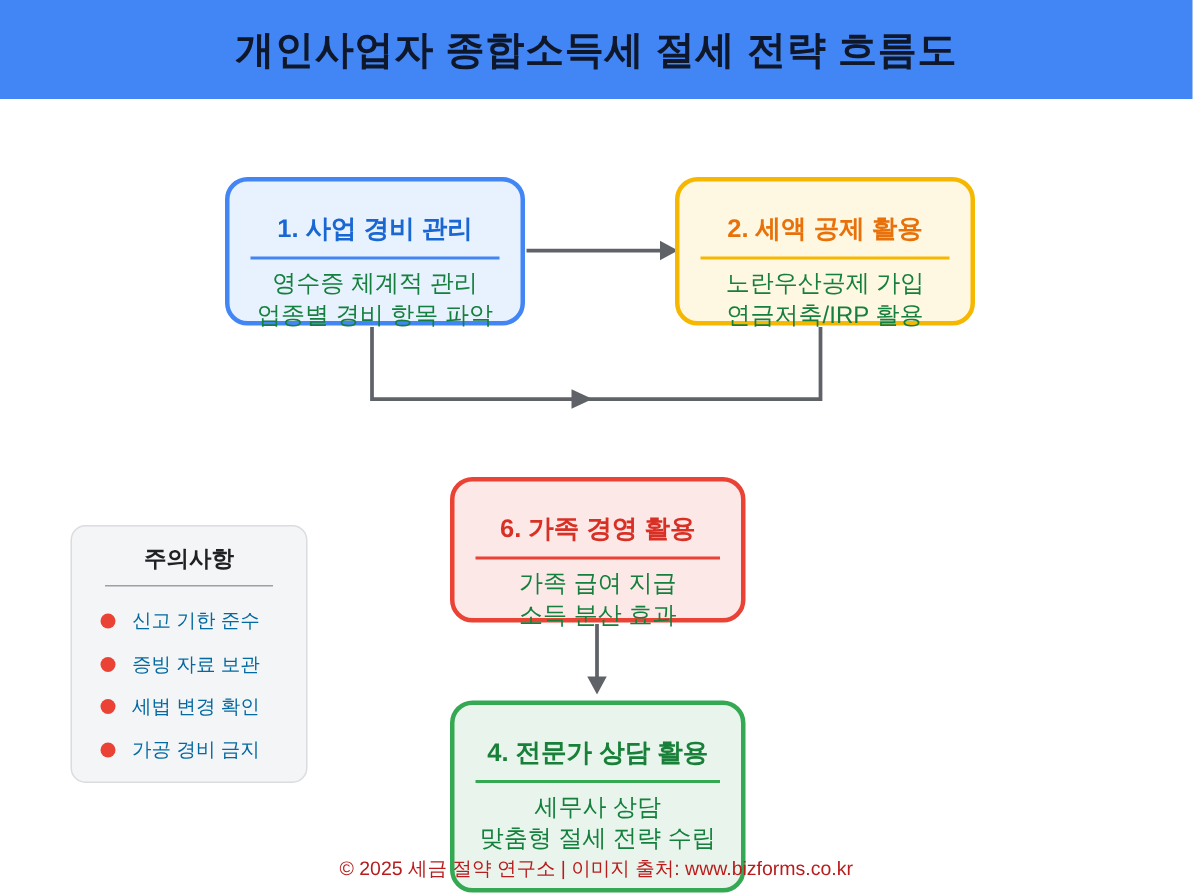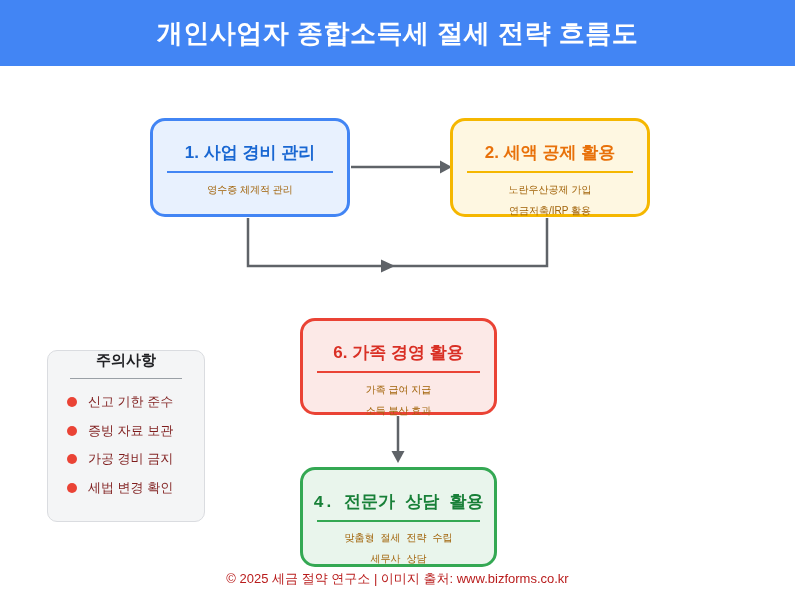--- a/index.html
+++ b/index.html
@@ -9,53 +9,53 @@
     position:relative;
   }
   .canvas{position:absolute;left:0;top:0;width:795px;height:595px;background:#ffffff;}
 
   
   .titlebar{
     position:absolute;left:0;top:0;width:795px;height:66px;
     display:flex;align-items:center;justify-content:center;
   }
   .titlebar h1{
-    margin:0;color:#ffffff;font-size:26px;font-weight:bold;letter-spacing:.5px;
+    margin:0;color:#0f172a;font-size:26px;font-weight:bold;letter-spacing:.5px;
   }
 
   
   .connectors{position:absolute;left:0;top:0;width:795px;height:595px;pointer-events:none;}
   .connectors polyline{fill:none;stroke:currentColor;stroke-width:2.5px;}
   .connectors polygon{fill:currentColor;stroke:none;}
 
   
   .step{
     position:absolute;box-sizing:border-box;
     border:3px solid;border-radius:15px;text-align:center;
   }
   .step-1{left:150px;top:118px;width:200px;height:99px;}
   .step-2{left:450px;top:118px;width:200px;height:99px;}
   .step-3{left:300px;top:318px;width:197px;height:97px;}
-  .step-4{left:300px;top:467px;width:197px;height:100px;font-family:Liberation Mono, monospace;}
+  .step-4{left:300px;top:467px;width:197px;height:128px;}
   .step-title{margin-top:20px;font-size:17px;font-weight:bold;}
   .step-divider{height:2px;margin:7px 14px 6px;}
-  .step-line{font-size:10px;color:#a16207;line-height:21px;}
+  .step-line{font-size:16px;color:#15803d;line-height:21px;}
 
   
   .panel{
     position:absolute;box-sizing:border-box;width:158px;height:172px;
     background:#F4F5F6;border:1.5px solid #DADCE0;border-radius:10px;
   }
   .panel-left{left:47px;top:350px;}
   .panel-right{left:597px;top:350px;}
-  .panel-title{text-align:center;font-weight:bold;font-size:15px;color:#202124;}
+  .panel-title{text-align:center;font-weight:bold;font-size:15px;color:#202124;margin-top:12px;}
   .panel-divider{height:1px;background:#9AA0A6;margin:8px 22px 9px;}
   .panel-item{display:flex;align-items:center;gap:11px;padding-left:19px;height:28.5px;}
   .dot{width:10px;height:10px;border-radius:50%;flex:0 0 auto;}
-  .panel-item-label{font-size:13px;color:#7f1d1d;white-space:nowrap;}
+  .panel-item-label{font-size:13px;color:#0369a1;white-space:nowrap;}
 
   
   .footer{
     position:absolute;left:0;top:570px;width:795px;text-align:center;
     font-size:13px;color:#b91c1c;
   }
 </style>
 </head>
 <body>
 
@@ -71,60 +71,61 @@
     <polyline points="248,218 248,266 547,266 547,218"></polyline>
     <polygon points="381,259.5 381,272.5 395,266"></polygon>
     <polyline points="398,416 398,452"></polyline>
     <polygon points="391.5,451 404.5,451 398,463"></polygon>
   </svg>
 
   <div class="step step-1" style="border-color: rgb(66, 133, 244); background: rgb(232, 241, 254);">
     <div class="step-title" style="color: rgb(25, 103, 210);">1. 사업 경비 관리</div>
     <div class="step-divider" style="background: rgb(66, 133, 244);"></div>
     <div class="step-line">영수증 체계적 관리</div>
+    <div class="step-line">업종별 경비 항목 파악</div>
   </div>
 
   <div class="step step-2" style="border-color: rgb(245, 183, 0); background: rgb(254, 247, 225);">
     <div class="step-title" style="color: rgb(232, 113, 10);">2. 세액 공제 활용</div>
     <div class="step-divider" style="background: rgb(245, 183, 0);"></div>
     <div class="step-line">노란우산공제 가입</div>
     <div class="step-line">연금저축/IRP 활용</div>
   </div>
 
   <div class="step step-3" style="border-color: rgb(234, 67, 53); background: rgb(252, 233, 231);">
     <div class="step-title" style="color: rgb(217, 48, 37);">6. 가족 경영 활용</div>
     <div class="step-divider" style="background: rgb(234, 67, 53);"></div>
     <div class="step-line">가족 급여 지급</div>
     <div class="step-line">소득 분산 효과</div>
   </div>
 
   <div class="step step-4" style="border-color: rgb(52, 168, 83); background: rgb(233, 245, 236);">
     <div class="step-title" style="color: rgb(24, 128, 56);">4. 전문가 상담 활용</div>
     <div class="step-divider" style="background: rgb(52, 168, 83);"></div>
+    <div class="step-line">세무사 상담</div>
     <div class="step-line">맞춤형 절세 전략 수립</div>
-    <div class="step-line">세무사 상담</div>
   </div>
 
   <div class="panel panel-left">
     <div class="panel-title">주의사항</div>
     <div class="panel-divider"></div>
     <div class="panel-item">
       <span class="dot" style="background: rgb(234, 67, 53);"></span>
       <span class="panel-item-label">신고 기한 준수</span>
     </div>
     <div class="panel-item">
       <span class="dot" style="background: rgb(234, 67, 53);"></span>
       <span class="panel-item-label">증빙 자료 보관</span>
     </div>
     <div class="panel-item">
       <span class="dot" style="background: rgb(234, 67, 53);"></span>
-      <span class="panel-item-label">가공 경비 금지</span>
+      <span class="panel-item-label">세법 변경 확인</span>
     </div>
     <div class="panel-item">
       <span class="dot" style="background: rgb(234, 67, 53);"></span>
-      <span class="panel-item-label">세법 변경 확인</span>
+      <span class="panel-item-label">가공 경비 금지</span>
     </div>
   </div>
 
 
   <div class="footer">© 2025 세금 절약 연구소 | 이미지 출처: www.bizforms.co.kr</div>
 
 </div>
 
 </body></html>

